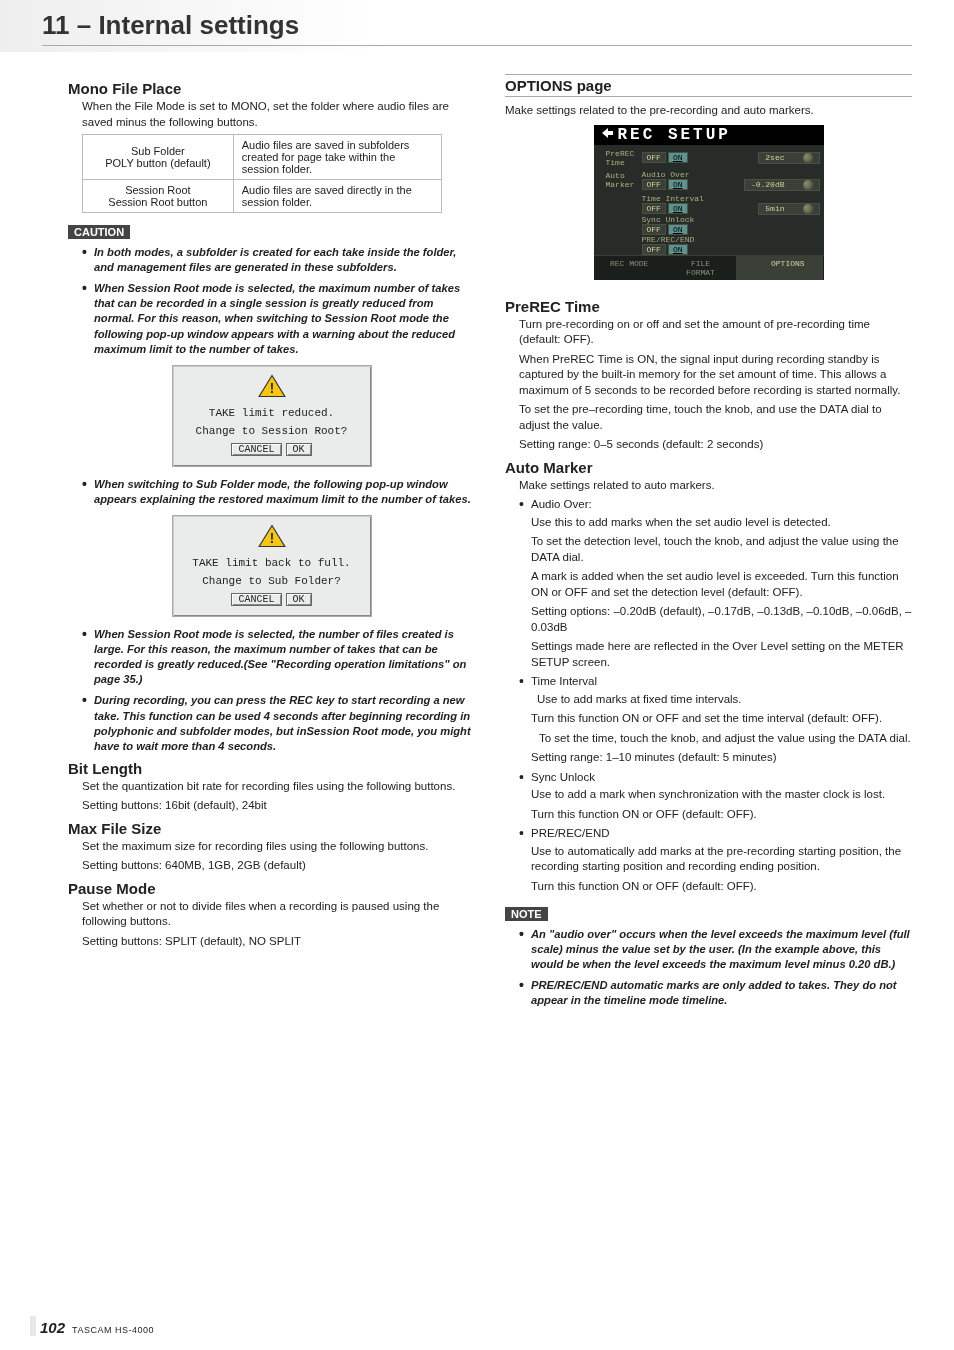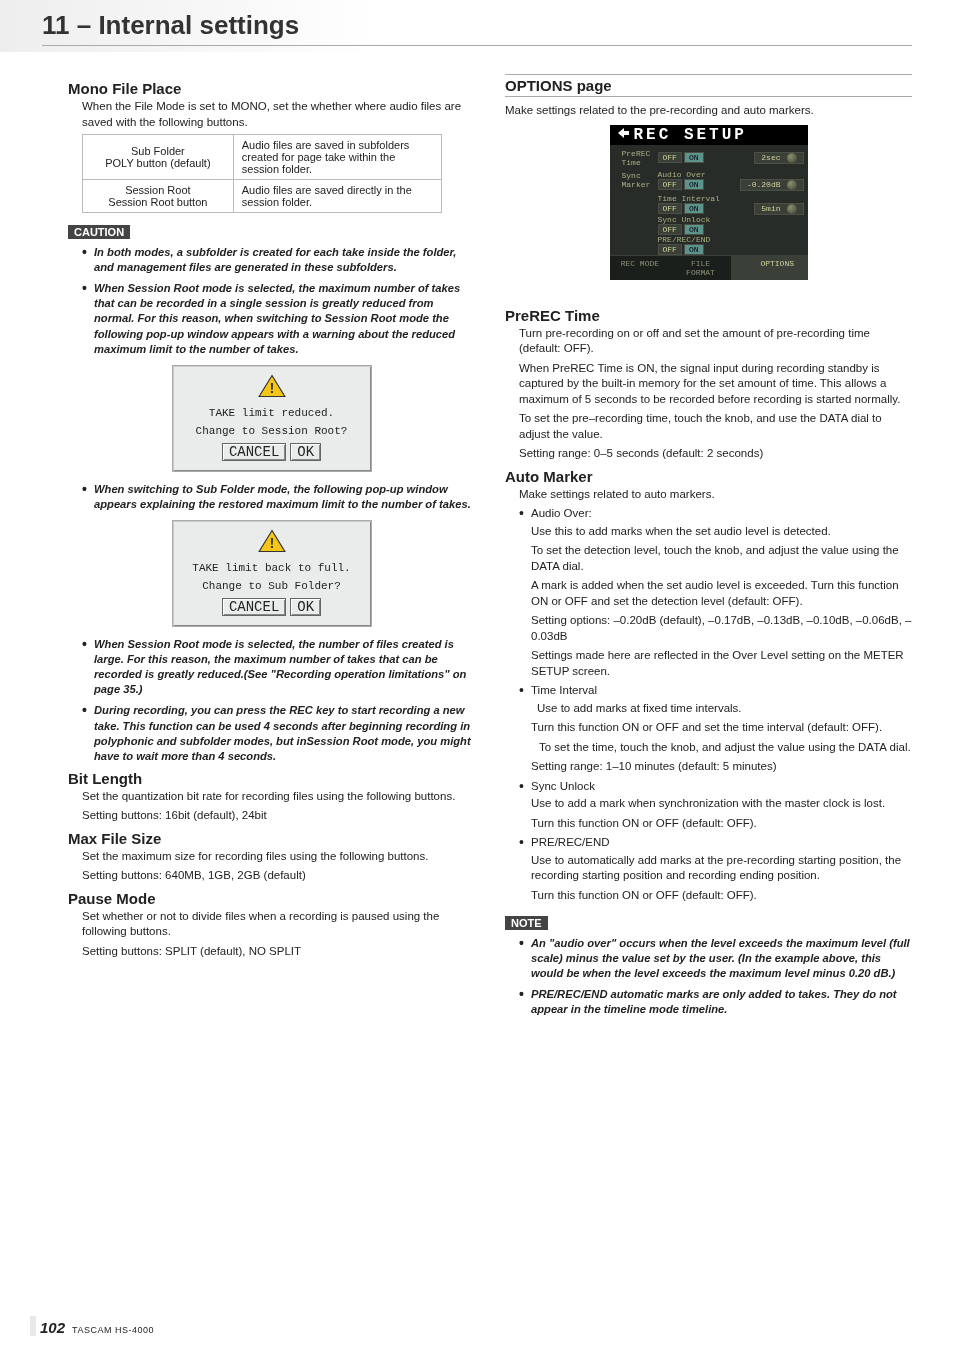--- a/index.html
+++ b/index.html
@@ -129,27 +129,27 @@
   }
   .popup .warn-icon svg { width: 28px; height: 24px; }
   .popup .msg { margin: 6px 0 4px 0; }
   .popup .btns { margin-top: 6px; display:flex; justify-content:center; gap:4px;}
   .popup .btn {
     display: inline-block;
     background: #e9eceb;
     border: 1px solid #666;
     padding: 0 6px;
     font-family: "Courier New", monospace;
-    font-size: 14px;
+    font-size: 10px;
     box-shadow: 1px 1px 0 #fff inset, -1px -1px 0 #888 inset;
   }
   
   .lcd {
-    width: 198px;
-    margin: 6px auto 27px auto;
+    width: 230px;
+    margin: 6px auto 18px auto;
     background: #bef264;
     padding: 0;
     font-family: "Courier New", monospace;
     color: #cfd09a;
   }
   .lcd .title {
     background: #000;
     color: #fff;
     font-size: 16px;
     font-weight: 700;
@@ -164,30 +164,30 @@
   .lcd .row { display: flex; align-items: center; font-size: 8px; line-height: 9px; margin-bottom: 3px; }
   .lcd .lbl { width: 36px; color: #aab080; }
   .lcd .seg {
     background: #3a4038;
     border: 1px solid #4a5046;
     color: #d0d49c;
     padding: 0 4px;
     margin-right: 2px;
     font-size: 8px;
   }
-  .lcd .seg.on { background: #5c948c; color: #001; }
+  .lcd .seg.on { background: #5c948c; color: #001; text-decoration: underline; }
   .lcd .valbox {
     margin-left: auto;
     background: #3a4038;
     border: 1px solid #4a5046;
     padding: 0 6px;
     font-size: 8px;
     display:flex;
     align-items:center;
-    gap:2px;
+    gap:14px;
     justify-content:flex-end;
   }
   .lcd .knob {
     width: 10px; height: 10px;
     border-radius: 50%;
     background: radial-gradient(circle at 35% 35%, #8a8f6e, #3a3f32);
     margin-left: 4px;
     display:inline-block;
   }
   .lcd .subrow { margin-left: 36px; }
@@ -220,21 +220,21 @@
 <body>
 
 <div class="page-header">
   <h1>11 – Internal settings</h1>
 </div>
 
 <div class="columns">
 
   <div class="col">
     <div class="sec-heading">Mono File Place</div>
-    <div class="body-text">When the File Mode is set to MONO, set the whether where audio files are saved with the following buttons.</div>
+    <div class="body-text">When the File Mode is set to MONO, set the folder where audio files are saved minus the following buttons.</div>
 
     <table class="filetable">
       <tbody>
           <tr>
         <td>
           <div>Sub Folder</div>
           <div>POLY button (default)</div>
         </td>
         <td>Audio files are saved in subfolders created for page take within the session folder.</td>
       </tr>
@@ -323,21 +323,21 @@
           <div class="lbl" style="white-space:pre-line">PreREC
 Time</div>
           <div class="seg">OFF</div>
           <div class="seg on">ON</div>
           <div class="valbox">
               <span>2sec</span>
               <span class="knob"></span>
             </div>
         </div>
         <div class="row">
-          <div class="lbl" style="white-space:pre-line">Sync
+          <div class="lbl" style="white-space:pre-line">Auto
 Marker</div>
           <div style="flex:1">
             <div style="color:#aab080; font-size:8px;">Audio Over</div>
             <div class="row" style="margin:0">
               <div class="seg">OFF</div>
               <div class="seg on">ON</div>
               <div class="valbox">
                   <span>-0.20dB</span>
                   <span class="knob"></span>
                 </div>

